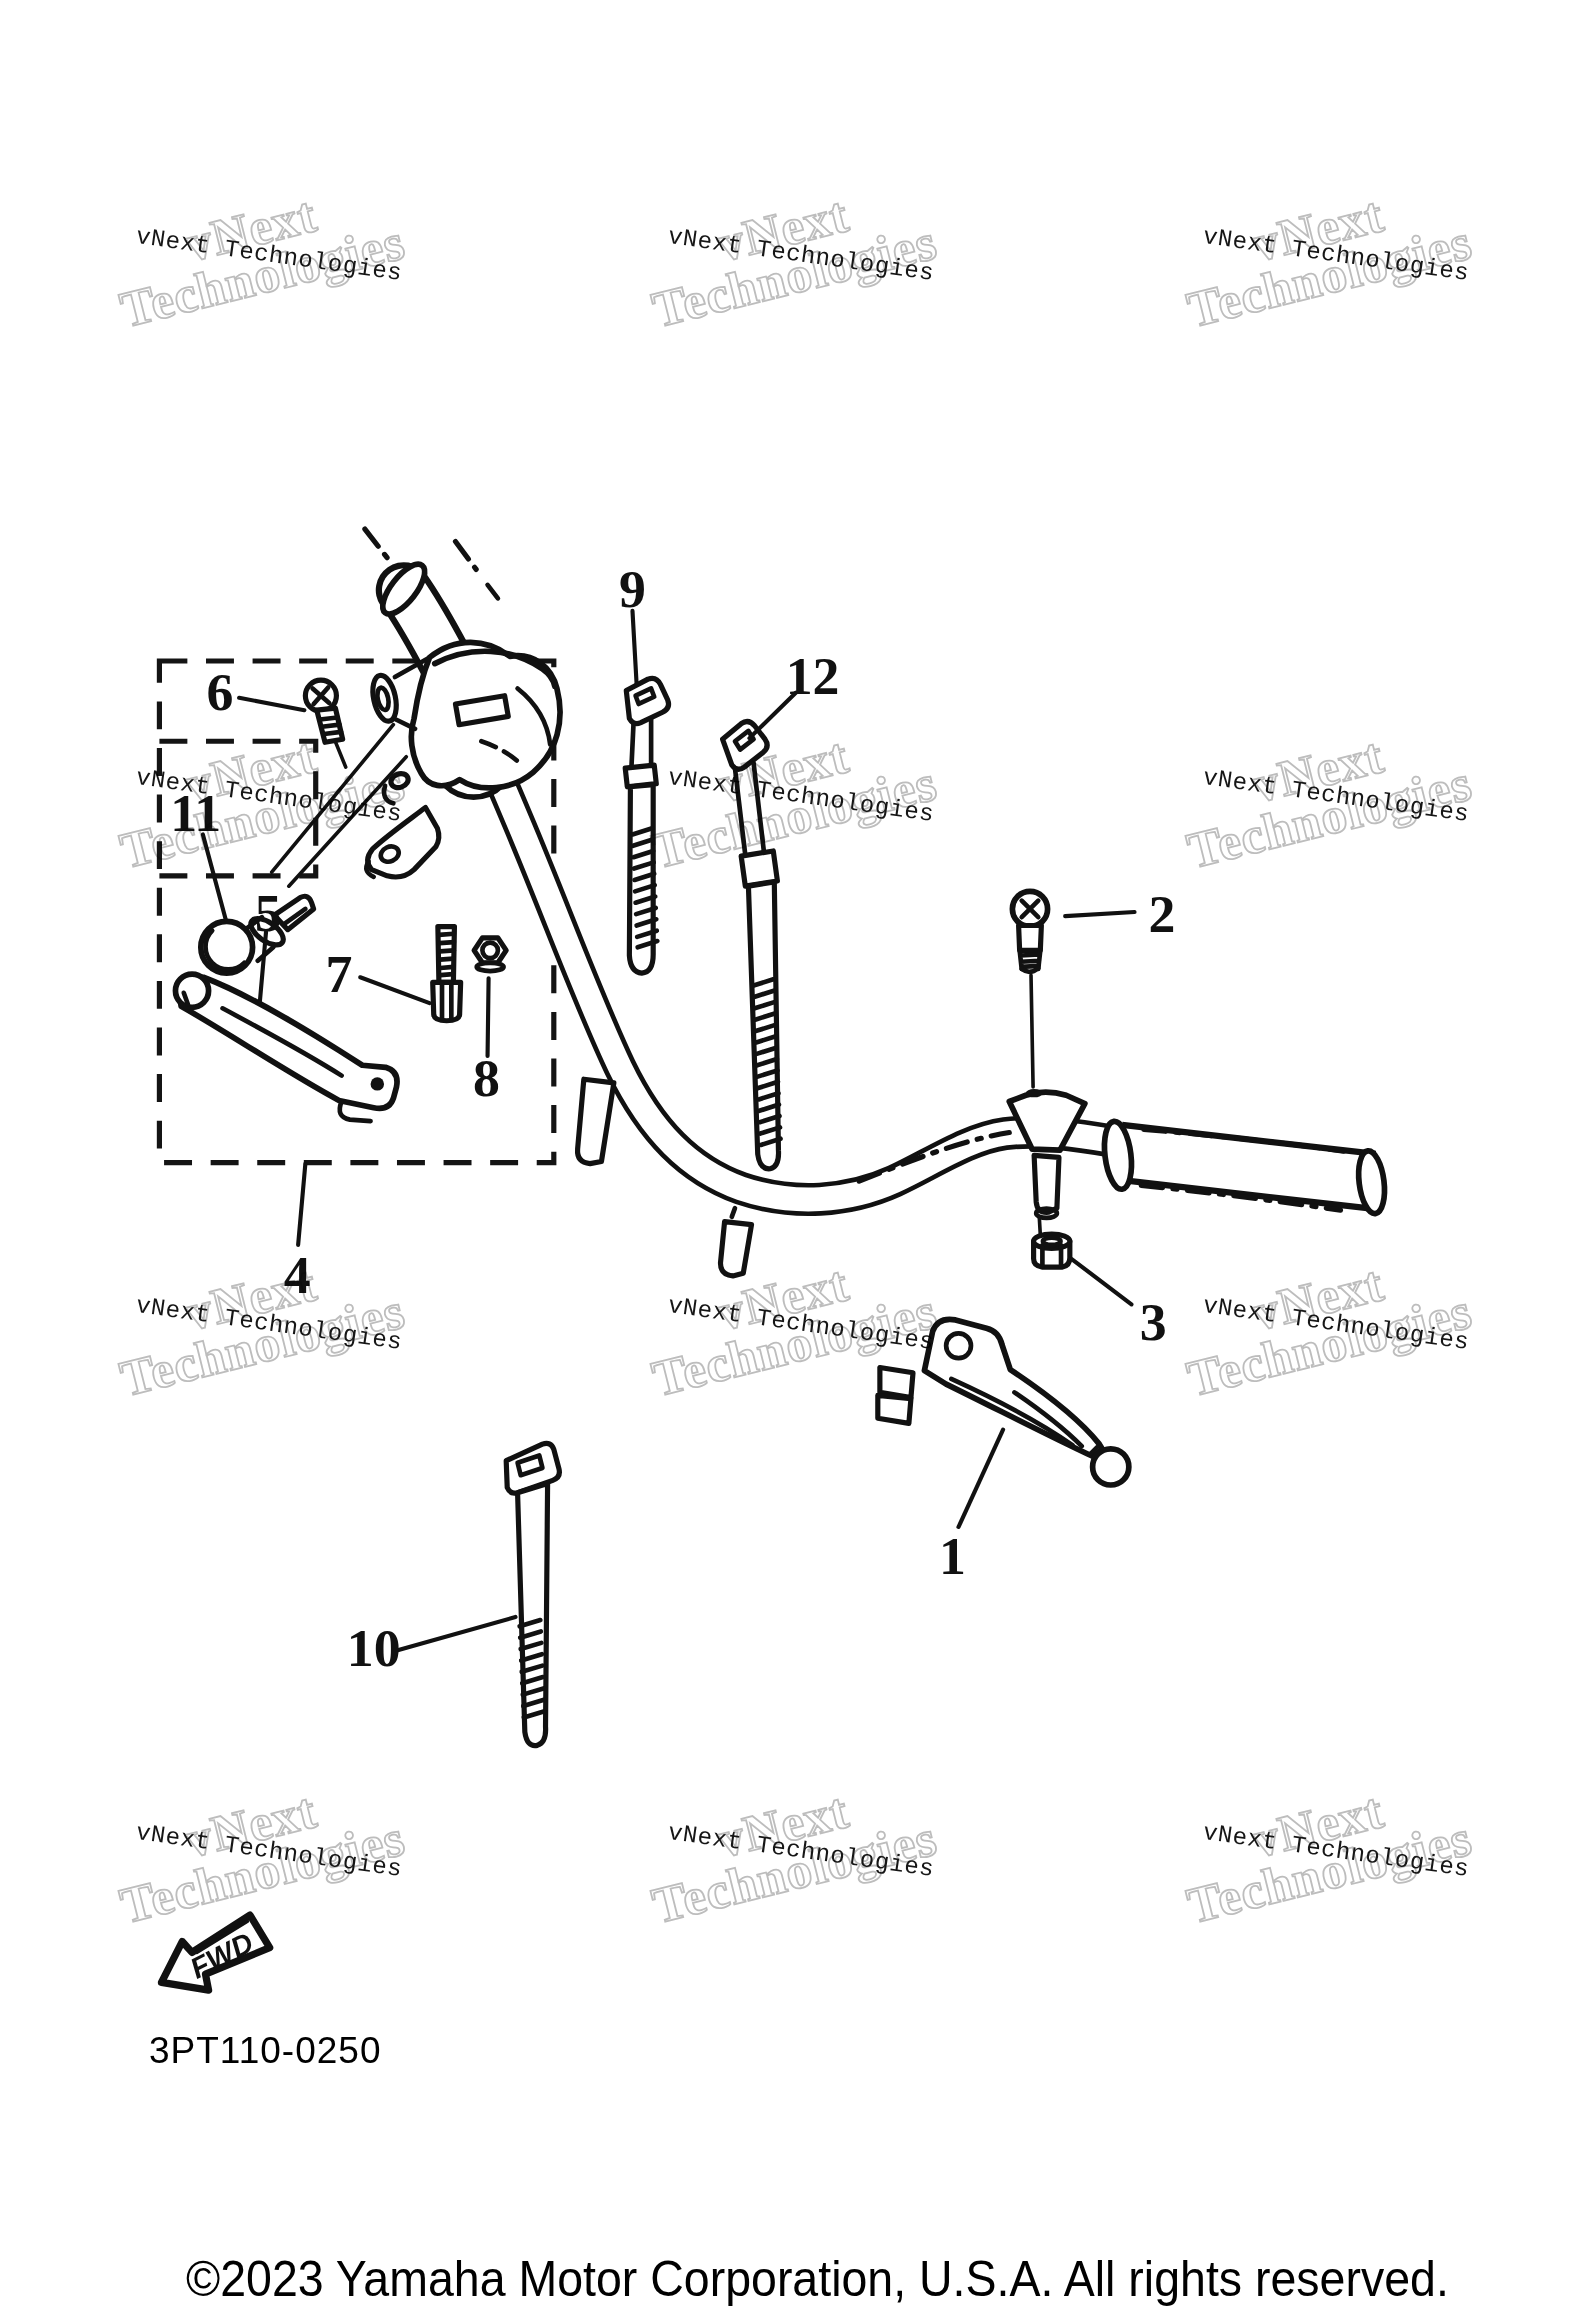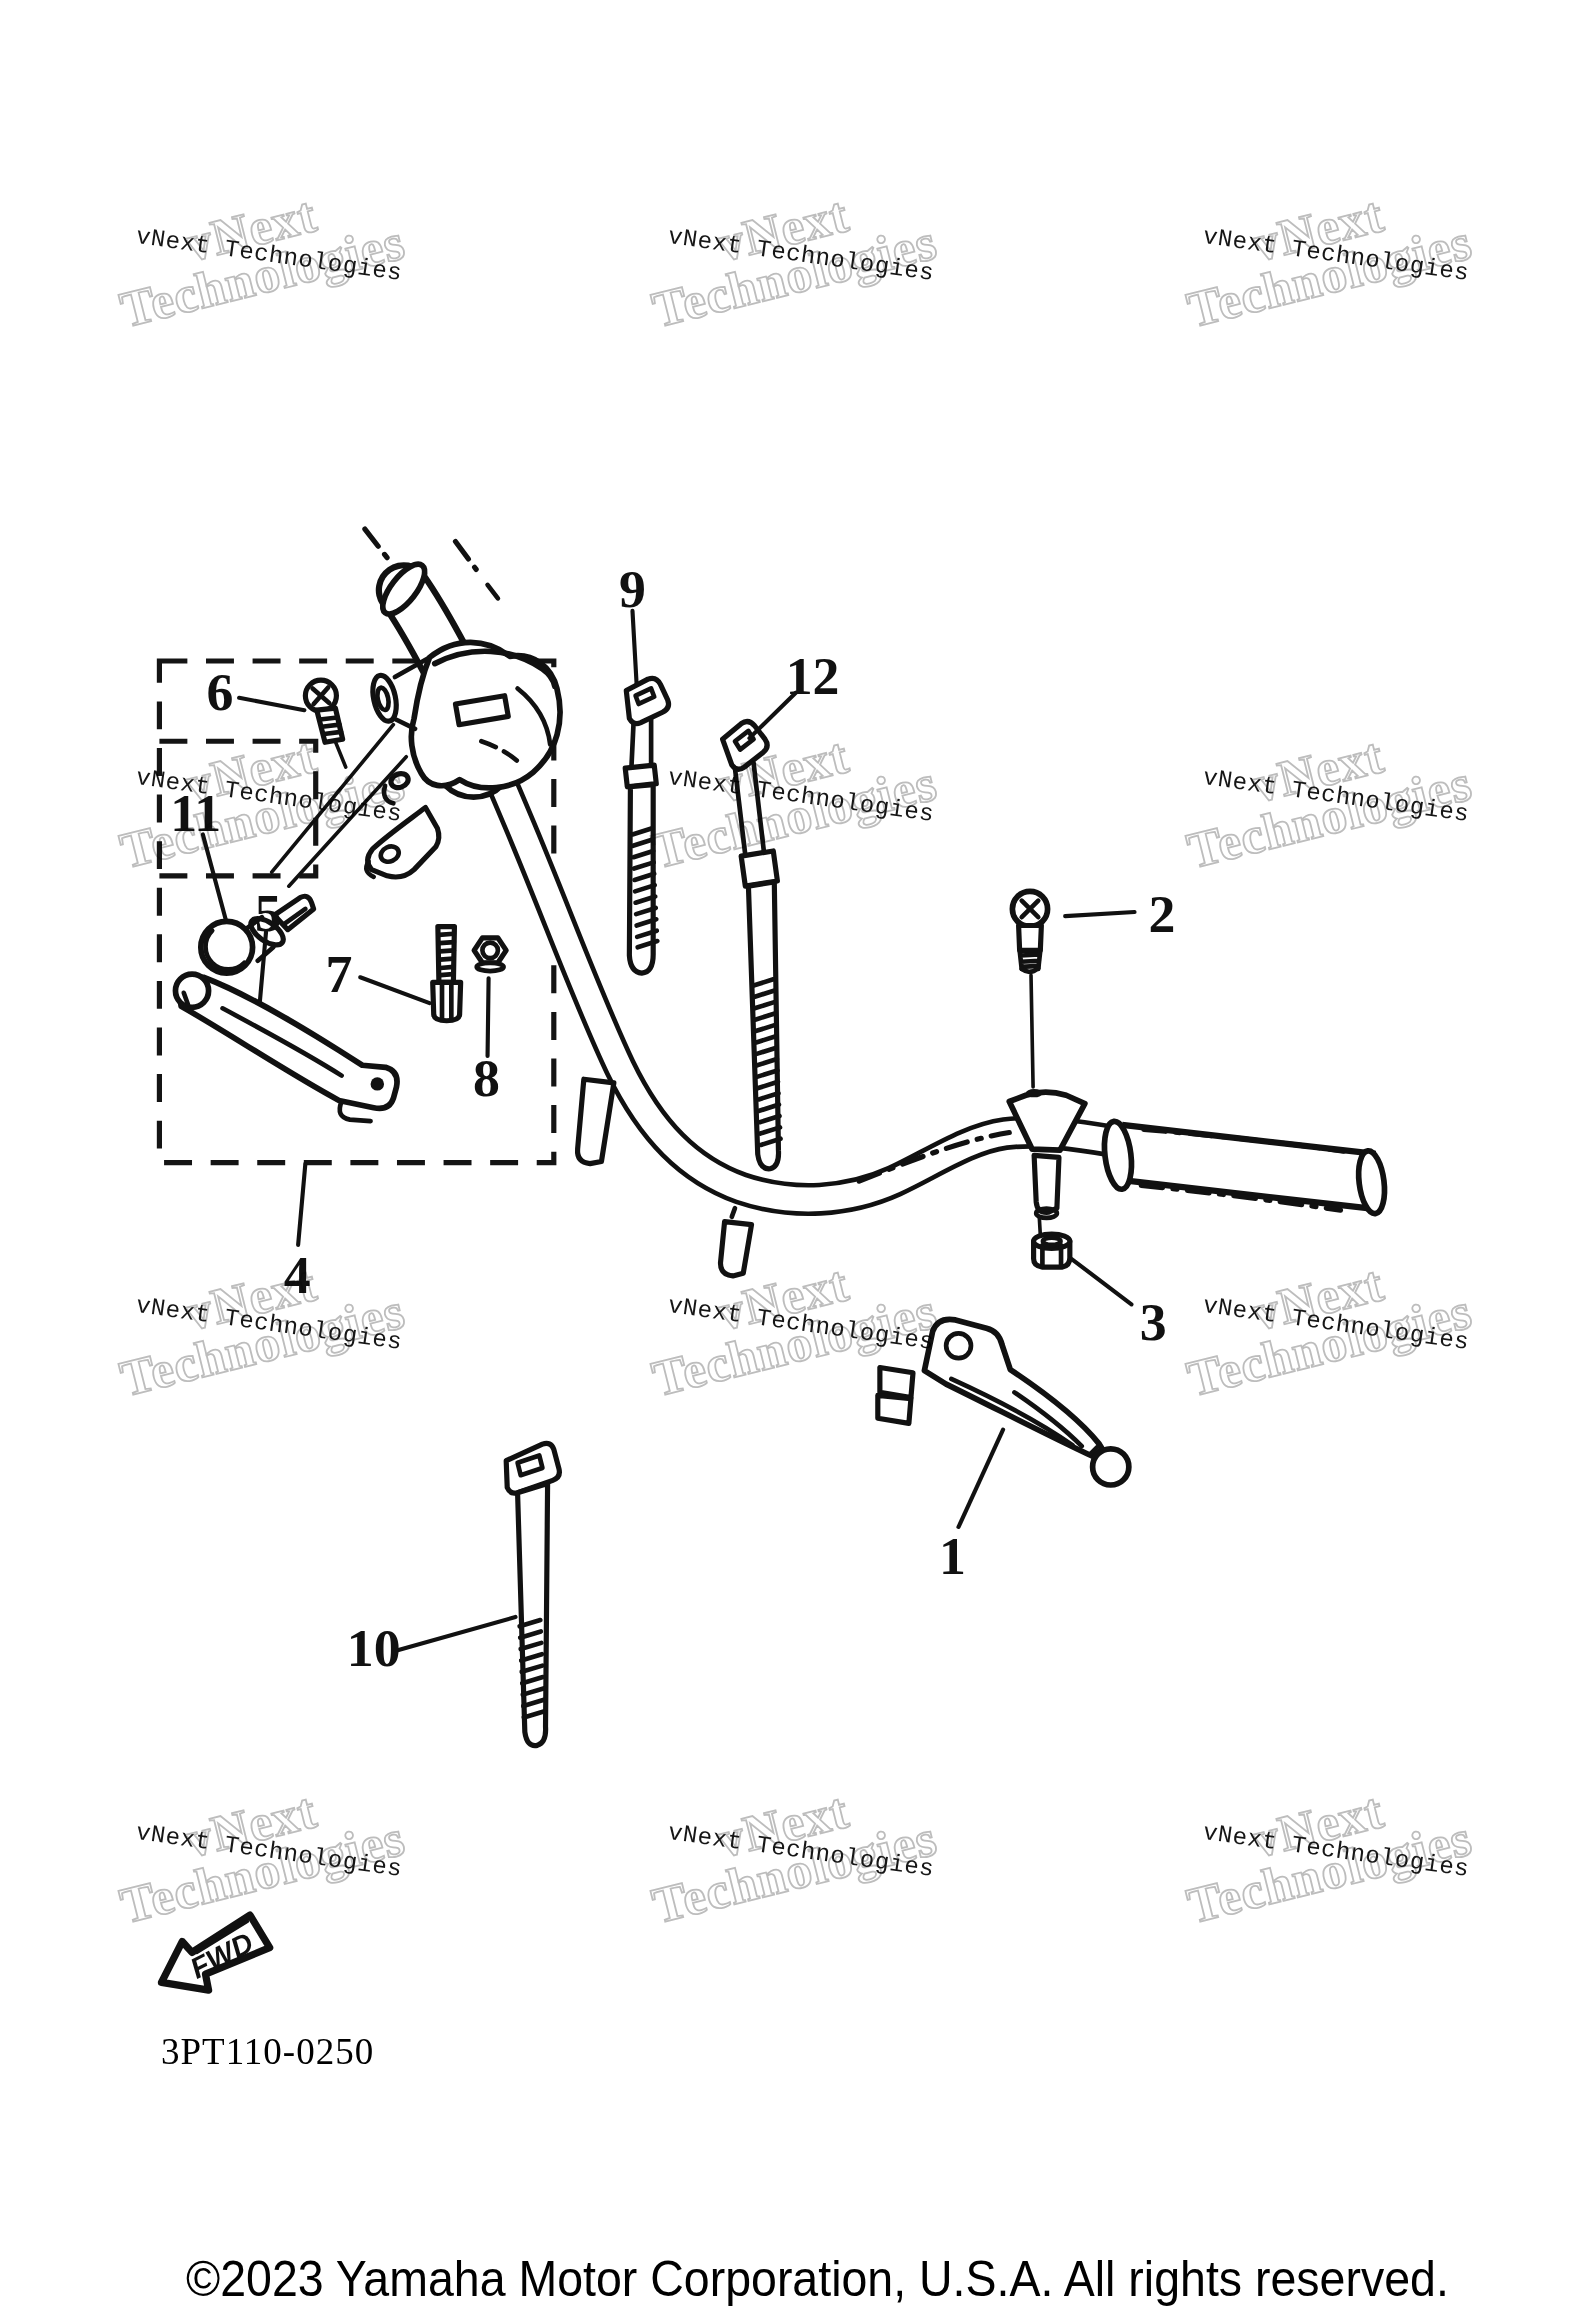--- a/index.html
+++ b/index.html
@@ -13,22 +13,22 @@
   .wm-big{position:absolute;left:50%;top:50%;width:404px;
           transform:translate(-53%,-52%) rotate(-14deg);
           font-family:"Liberation Serif",serif;font-weight:bold;font-size:51px;
           line-height:.95;text-align:center;letter-spacing:1px;
           color:transparent;-webkit-text-stroke:1.8px #bdbdbd;}
   .wm-small{position:absolute;left:50%;top:50%;
             transform:translate(-50%,-50%) rotate(8deg);
             font-family:"Liberation Mono",monospace;font-size:24px;color:#161616;
             white-space:nowrap;letter-spacing:0.5px;}
   
-  .part-code{position:absolute;left:161px;top:2030px;font-size:37px;color:#000;
-             letter-spacing:1px;font-family:Liberation Serif, serif;}
+  .part-code{position:absolute;left:149px;top:2030px;font-size:37px;color:#000;
+             letter-spacing:1px;font-family:Liberation Sans, sans-serif;}
   .copyright{position:absolute;left:186px;top:2250px;font-size:50px;color:#000;
              font-family:"Liberation Sans",sans-serif;white-space:nowrap;
              transform:scaleX(.93);transform-origin:left top;}
   
   .ln{fill:none;stroke:#111;stroke-width:11;stroke-linecap:round;stroke-linejoin:round;}
   .ln9{fill:none;stroke:#111;stroke-width:9;stroke-linecap:round;stroke-linejoin:round;}
   .fill{fill:#fff;stroke:#111;stroke-width:11;stroke-linejoin:round;}
   .fill10{fill:#fff;stroke:#111;stroke-width:10;stroke-linejoin:round;}
   .thin{fill:none;stroke:#111;stroke-width:7;stroke-linecap:round;}
   .leader{fill:none;stroke:#111;stroke-width:8;stroke-linecap:round;}

